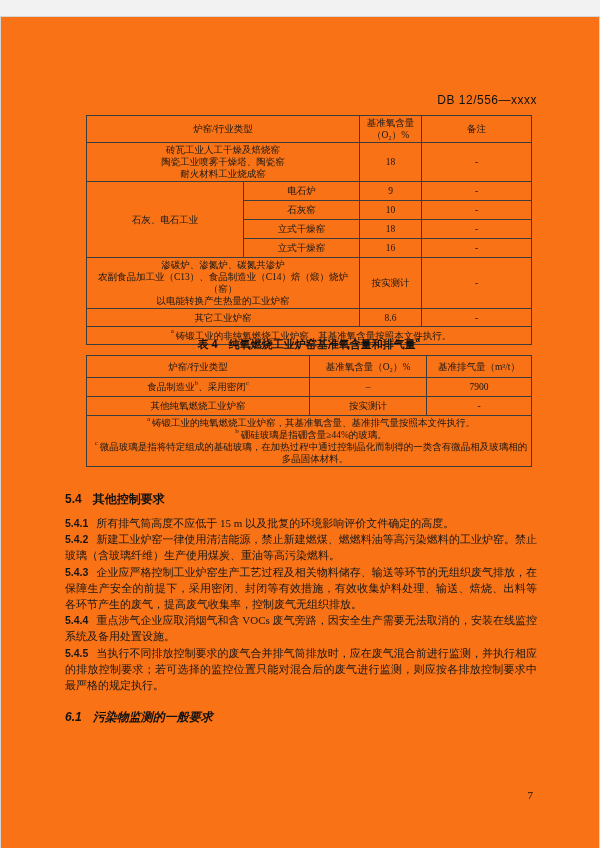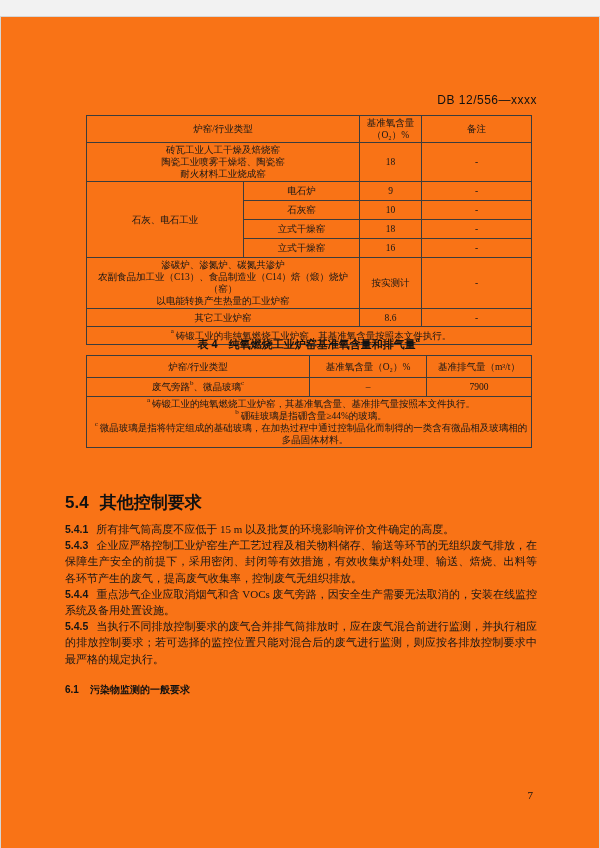--- a/index.html
+++ b/index.html
@@ -29,34 +29,34 @@
   td.fn-cell { text-align:left; padding:3px 6px 3px 6px; }
   .fn-line { display:block; padding-left:12px; text-indent:-8px; }
   sup.s { font-size:7px; line-height:0; position:relative; top:-1px; margin-right:2px; }
   sup.si { font-size:7px; line-height:0; position:relative; top:-1px; }
   .t4-title {
     position:absolute; top:320px; left:85px; width:445px; text-align:center;
     font-family:"Liberation Sans", sans-serif; font-weight:bold; font-size:11px; color:#111;
   }
   .body-text { position:absolute; top:474px; left:64px; width:472px; }
   .sec-head {
-    font-family:"Liberation Sans", sans-serif; font-weight:bold; font-size:17px;
+    font-family:"Liberation Sans", sans-serif; font-weight:bold; font-size:12px;
     color:#111; margin:0 0 7px 0;
   }
   .sec-head .hnum { margin-right:11px; }
   p.clause {
     margin:0; font-size:11px; line-height:16.2px; text-align:justify;
     text-justify:inter-ideograph; color:#161616;
   }
   .cnum {
     font-family:"Liberation Sans", sans-serif; font-weight:600; font-size:10.5px;
     margin-right:8px; white-space:nowrap;
   }
   .sec-head.h6 { margin-top:21px; margin-bottom:0; }
-  .sec-head.h61 { margin-top:16px; margin-bottom:0; font-size:10px; }
+  .sec-head.h61 { margin-top:16px; margin-bottom:0; font-size:12px;font-style:italic; }
   .page-number {
     position:absolute; top:772px; right:66px; font-size:11px;
     font-family:"Liberation Serif", serif; color:#111;
   }
 </style>
 </head>
 <body>
 
 <div class="page">
 
@@ -141,40 +141,46 @@
         <col style="width:105px">
       </colgroup>
     <tbody>
         <tr style="height:22px">
       <td>炉窑/行业类型</td>
       <td>基准氧含量（O₂）%</td>
       <td>基准排气量（m³/t）</td>
     </tr>
     <tr style="height:19px">
       <td>
-        <span>废气旁路</span><sup class="si">b</sup><span>、微晶玻璃</span><sup class="si">c</sup>
+        <span>食品制造业</span><sup class="si">b</sup><span>、采用密闭</span><sup class="si">c</sup>
       </td>
       <td>–</td>
       <td>7900</td>
+    </tr>
+    <tr style="height:19px">
+      <td>其他纯氧燃烧工业炉窑</td>
+      <td>按实测计</td>
+      <td>-</td>
     </tr>
     <tr>
       <td colspan="3" class="fn-cell">
         <span class="fn-line"><sup class="s">a</sup><span>铸锻工业的纯氧燃烧工业炉窑，其基准氧含量、基准排气量按照本文件执行。</span></span>
         <span class="fn-line"><sup class="s">b</sup><span>硼硅玻璃是指硼含量≥44%的玻璃。</span></span>
         <span class="fn-line"><sup class="s">c</sup><span>微晶玻璃是指将特定组成的基础玻璃，在加热过程中通过控制晶化而制得的一类含有微晶相及玻璃相的多晶固体材料。</span></span>
       </td>
     </tr>
   </tbody>
     </table>
 
   <div class="body-text">
     <div class="sec-head">
       <span class="hnum">5.4</span><span>其他控制要求</span>
     </div>
     <p class="clause"><span class="cnum">5.4.1</span><span>所有排气筒高度不应低于 15 m 以及批复的环境影响评价文件确定的高度。</span></p>
+    <p class="clause"><span class="cnum">5.4.2</span><span>新建工业炉窑一律使用清洁能源，禁止新建燃煤、燃燃料油等高污染燃料的工业炉窑。禁止玻璃（含玻璃纤维）生产使用煤炭、重油等高污染燃料。</span></p>
     <p class="clause"><span class="cnum">5.4.3</span><span>企业应严格控制工业炉窑生产工艺过程及相关物料储存、输送等环节的无组织废气排放，在保障生产安全的前提下，采用密闭、封闭等有效措施，有效收集炉料处理、输送、焙烧、出料等各环节产生的废气，提高废气收集率，控制废气无组织排放。</span></p>
     <p class="clause"><span class="cnum">5.4.4</span><span>重点涉气企业应取消烟气和含 VOCs 废气旁路，因安全生产需要无法取消的，安装在线监控系统及备用处置设施。</span></p>
     <p class="clause"><span class="cnum">5.4.5</span><span>当执行不同排放控制要求的废气合并排气筒排放时，应在废气混合前进行监测，并执行相应的排放控制要求；若可选择的监控位置只能对混合后的废气进行监测，则应按各排放控制要求中最严格的规定执行。</span></p>
 
     <div class="sec-head h61">
       <span class="hnum">6.1</span><span>污染物监测的一般要求</span>
     </div>
   </div>
 
   <div class="page-number">7</div>

